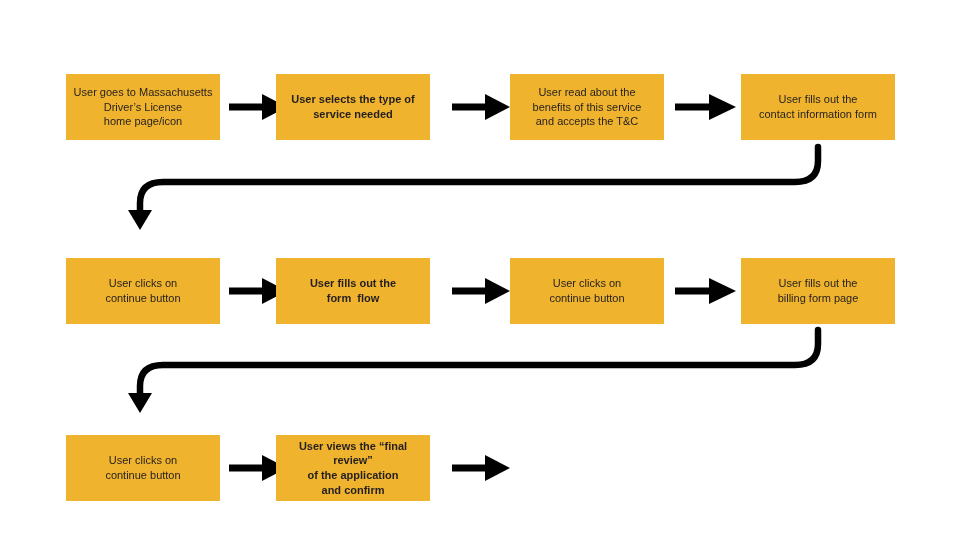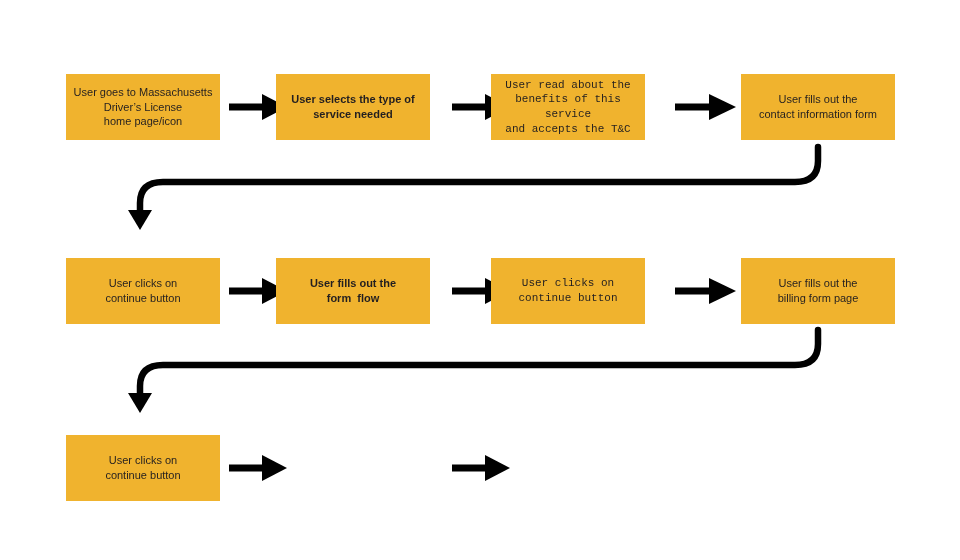--- a/index.html
+++ b/index.html
@@ -28,21 +28,21 @@
     text-align: center;
     font-size: 11px;
     line-height: 1.33;
     white-space: pre-wrap;
     padding: 2px 3px;
     box-sizing: border-box;
   }
   
   .c1 { left: 66px; }
   .c2 { left: 276px; font-weight: bold; }
-  .c3 { left: 491px; font-family: Liberation Mono, monospace; }
+  .c3 { left: 510px; }
   .c4 { left: 741px; }
   
   .r1 { top: 74px; }
   .r2 { top: 258px; }
   .r3 { top: 435px; }
   #arrow-layer {
     position: absolute;
     left: 0;
     top: 0;
     width: 960px;
@@ -119,14 +119,17 @@
 continue button</div>
   <div class="flow-box r2 c2">User fills out the
 form  flow</div>
   <div class="flow-box r2 c3">User clicks on
 continue button</div>
   <div class="flow-box r2 c4">User fills out the
 billing form page</div>
 
   <div class="flow-box r3 c1">User clicks on
 continue button</div>
+  <div class="flow-box r3 c2">User views the “final review”
+of the application
+and confirm</div>
 
 </div>
 
 </body></html>

